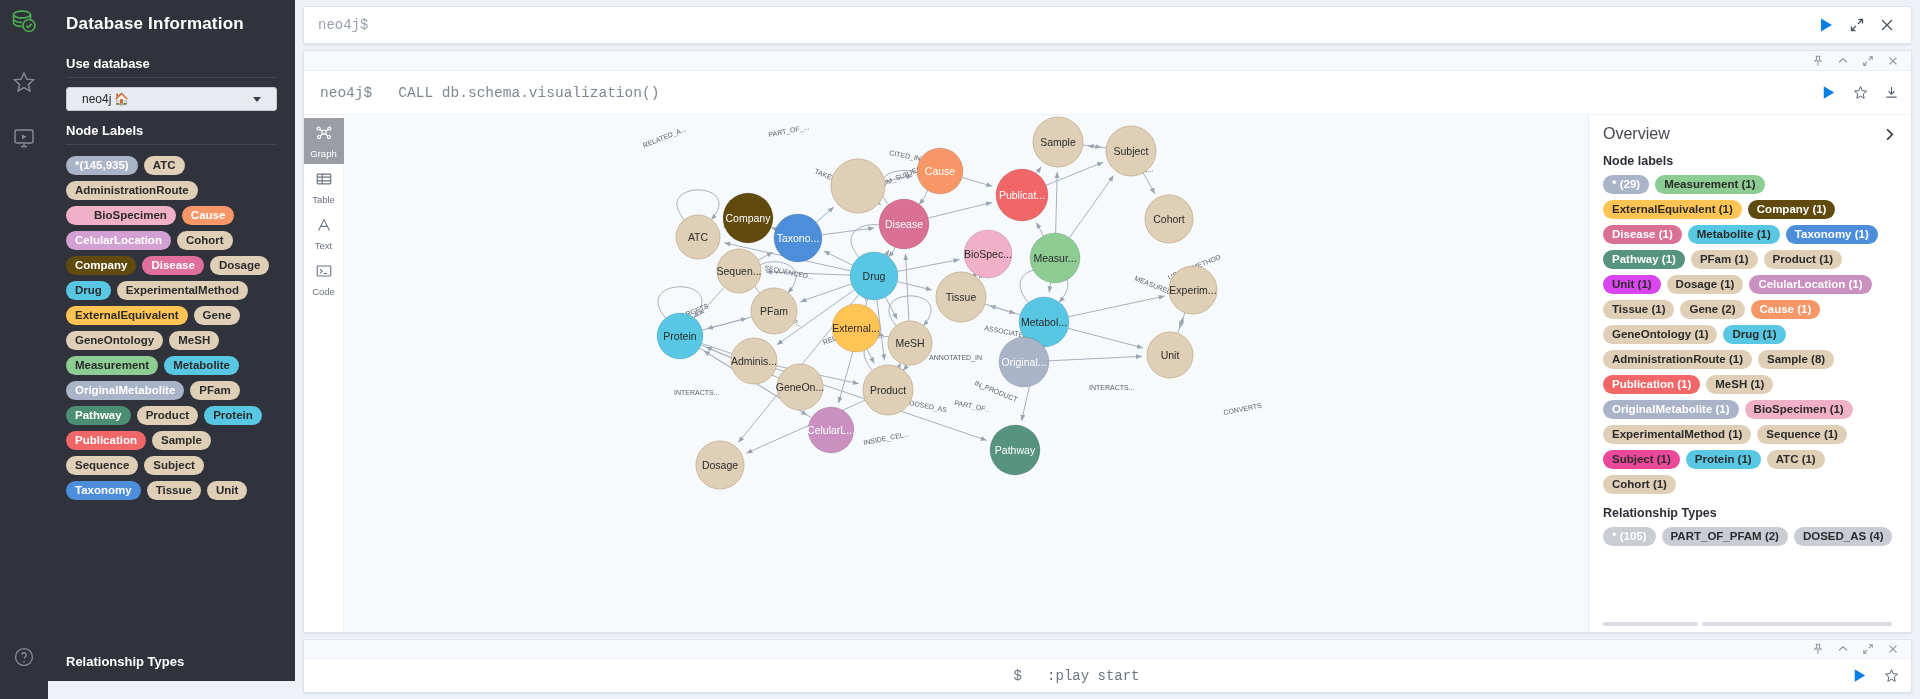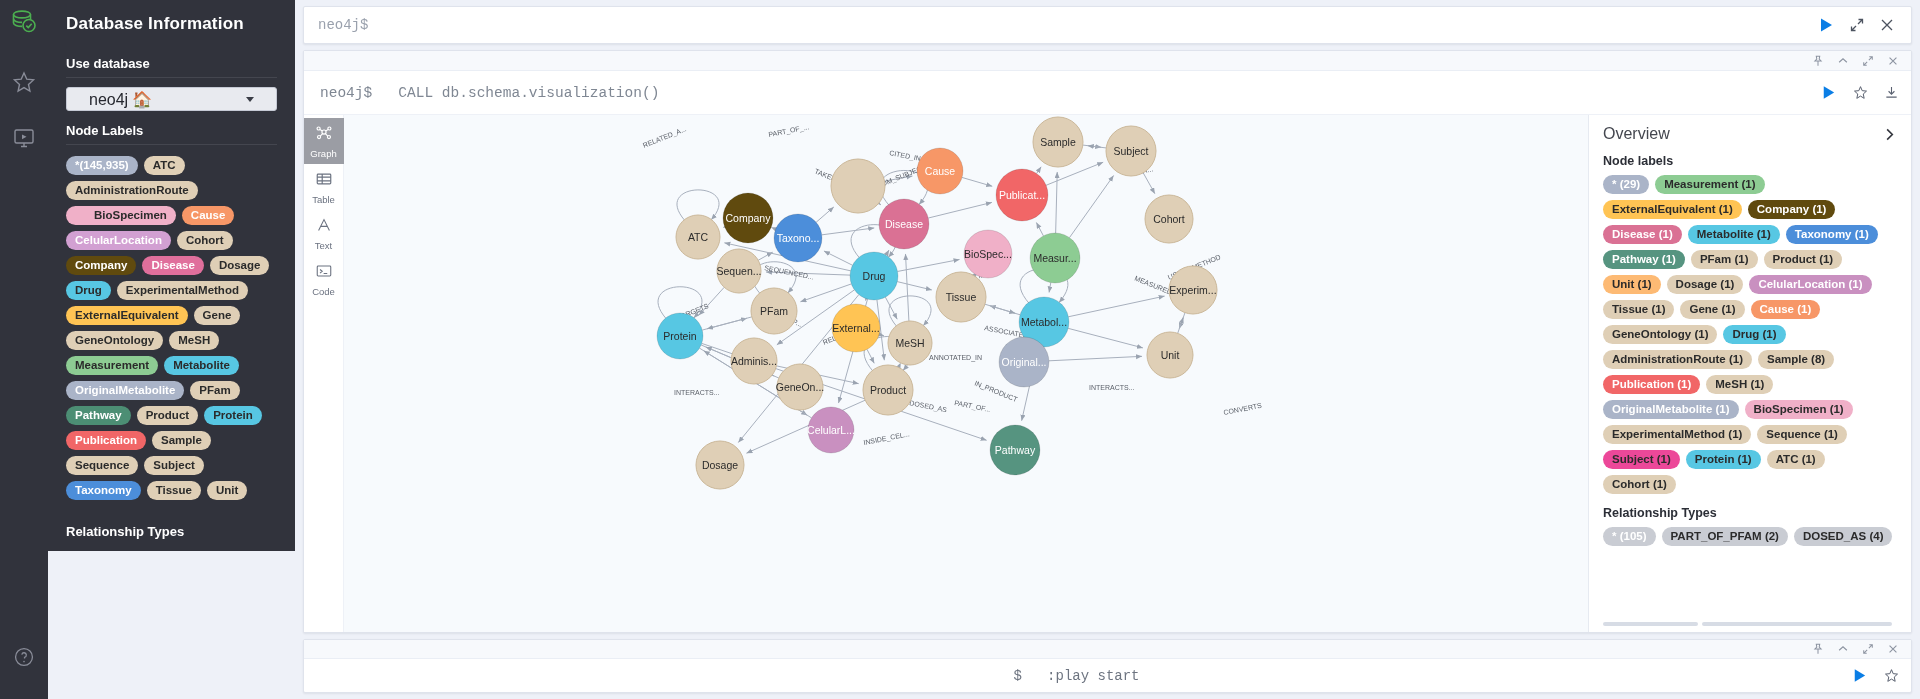--- a/index.html
+++ b/index.html
@@ -23,21 +23,21 @@
   #icon-rail .rail-btn {
     width: 48px; height: 56px;
     display: flex; align-items: center; justify-content: center;
     cursor: pointer;
   }
   #icon-rail .rail-spacer { flex: 1 1 auto; }
   #icon-rail .rail-help { margin-bottom: 14px; }
 
   
   #sidebar {
-    width: 247px; height: 551px;
+    width: 247px; height: 681px;
     background: #31333c;
     color: #eaeaea;
     flex: 0 0 247px;
     padding: 0 0 0 0;
     position: relative;
     overflow: hidden;
   }
   #sidebar .sb-title {
     font-size: 17px; font-weight: bold; color: #fff;
     padding: 14px 18px 10px 18px;
@@ -48,22 +48,22 @@
     padding: 12px 18px 6px 18px;
   }
   #sidebar .sb-rule {
     height: 1px; background: #44464f; margin: 0 18px 9px 18px;
   }
   #sidebar .sb-select-wrap { padding: 0 18px; }
   #sidebar select, #sidebar .fake-select {
     width: 100%; height: 24px;
     background: #e8eaef; color: #26282f;
     border: 1px solid #c5c9d4; border-radius: 3px;
-    font-family: "Liberation Sans", sans-serif; font-size: 16px;
-    padding: 0 22px;
+    font-family: "Liberation Sans", sans-serif; font-size: 12px;
+    padding: 0 15px;
     display: flex; align-items: center; justify-content: space-between;
     cursor: pointer;
   }
   #sidebar .fake-select .caret {
     width: 0; height: 0;
     border-left: 4px solid transparent; border-right: 4px solid transparent;
     border-top: 5px solid #3a3d46;
   }
   .chipgrid {
     padding: 2px 14px 0 18px;
@@ -672,25 +672,25 @@
               <span class="chip" style="background: rgb(170, 180, 200); color: rgb(255, 255, 255);">* (29)</span>
               <span class="chip" style="background: rgb(141, 204, 147); color: rgb(43, 43, 43);">Measurement (1)</span>
               <span class="chip" style="background: rgb(255, 196, 84); color: rgb(43, 43, 43);">ExternalEquivalent (1)</span>
               <span class="chip" style="background: rgb(96, 74, 14); color: rgb(255, 255, 255);">Company (1)</span>
               <span class="chip" style="background: rgb(218, 113, 148); color: rgb(255, 255, 255);">Disease (1)</span>
               <span class="chip" style="background: rgb(87, 199, 227); color: rgb(43, 43, 43);">Metabolite (1)</span>
               <span class="chip" style="background: rgb(76, 142, 218); color: rgb(255, 255, 255);">Taxonomy (1)</span>
               <span class="chip" style="background: rgb(86, 148, 128); color: rgb(255, 255, 255);">Pathway (1)</span>
               <span class="chip" style="background: rgb(223, 207, 182); color: rgb(43, 43, 43);">PFam (1)</span>
               <span class="chip" style="background: rgb(223, 207, 182); color: rgb(43, 43, 43);">Product (1)</span>
-              <span class="chip" style="background: #fdba74; color: rgb(43, 43, 43);">Unit (1)</span>
+              <span class="chip" style="background: #d946ef; color: rgb(43, 43, 43);">Unit (1)</span>
               <span class="chip" style="background: rgb(223, 207, 182); color: rgb(43, 43, 43);">Dosage (1)</span>
               <span class="chip" style="background: rgb(201, 144, 192); color: rgb(255, 255, 255);">CelularLocation (1)</span>
               <span class="chip" style="background: rgb(223, 207, 182); color: rgb(43, 43, 43);">Tissue (1)</span>
-              <span class="chip" style="background: rgb(223, 207, 182); color: rgb(43, 43, 43);">Gene (1)</span>
+              <span class="chip" style="background: rgb(223, 207, 182); color: rgb(43, 43, 43);">Gene (2)</span>
               <span class="chip" style="background: rgb(247, 151, 103); color: rgb(255, 255, 255);">Cause (1)</span>
               <span class="chip" style="background: rgb(223, 207, 182); color: rgb(43, 43, 43);">GeneOntology (1)</span>
               <span class="chip" style="background: rgb(87, 199, 227); color: rgb(43, 43, 43);">Drug (1)</span>
               <span class="chip" style="background: rgb(223, 207, 182); color: rgb(43, 43, 43);">AdministrationRoute (1)</span>
               <span class="chip" style="background: rgb(223, 207, 182); color: rgb(43, 43, 43);">Sample (8)</span>
               <span class="chip" style="background: rgb(241, 102, 103); color: rgb(255, 255, 255);">Publication (1)</span>
               <span class="chip" style="background: rgb(223, 207, 182); color: rgb(43, 43, 43);">MeSH (1)</span>
               <span class="chip" style="background: rgb(170, 180, 200); color: rgb(255, 255, 255);">OriginalMetabolite (1)</span>
               <span class="chip" style="background: rgb(240, 176, 200); color: rgb(43, 43, 43);">BioSpecimen (1)</span>
               <span class="chip" style="background: rgb(223, 207, 182); color: rgb(43, 43, 43);">ExperimentalMethod (1)</span>

